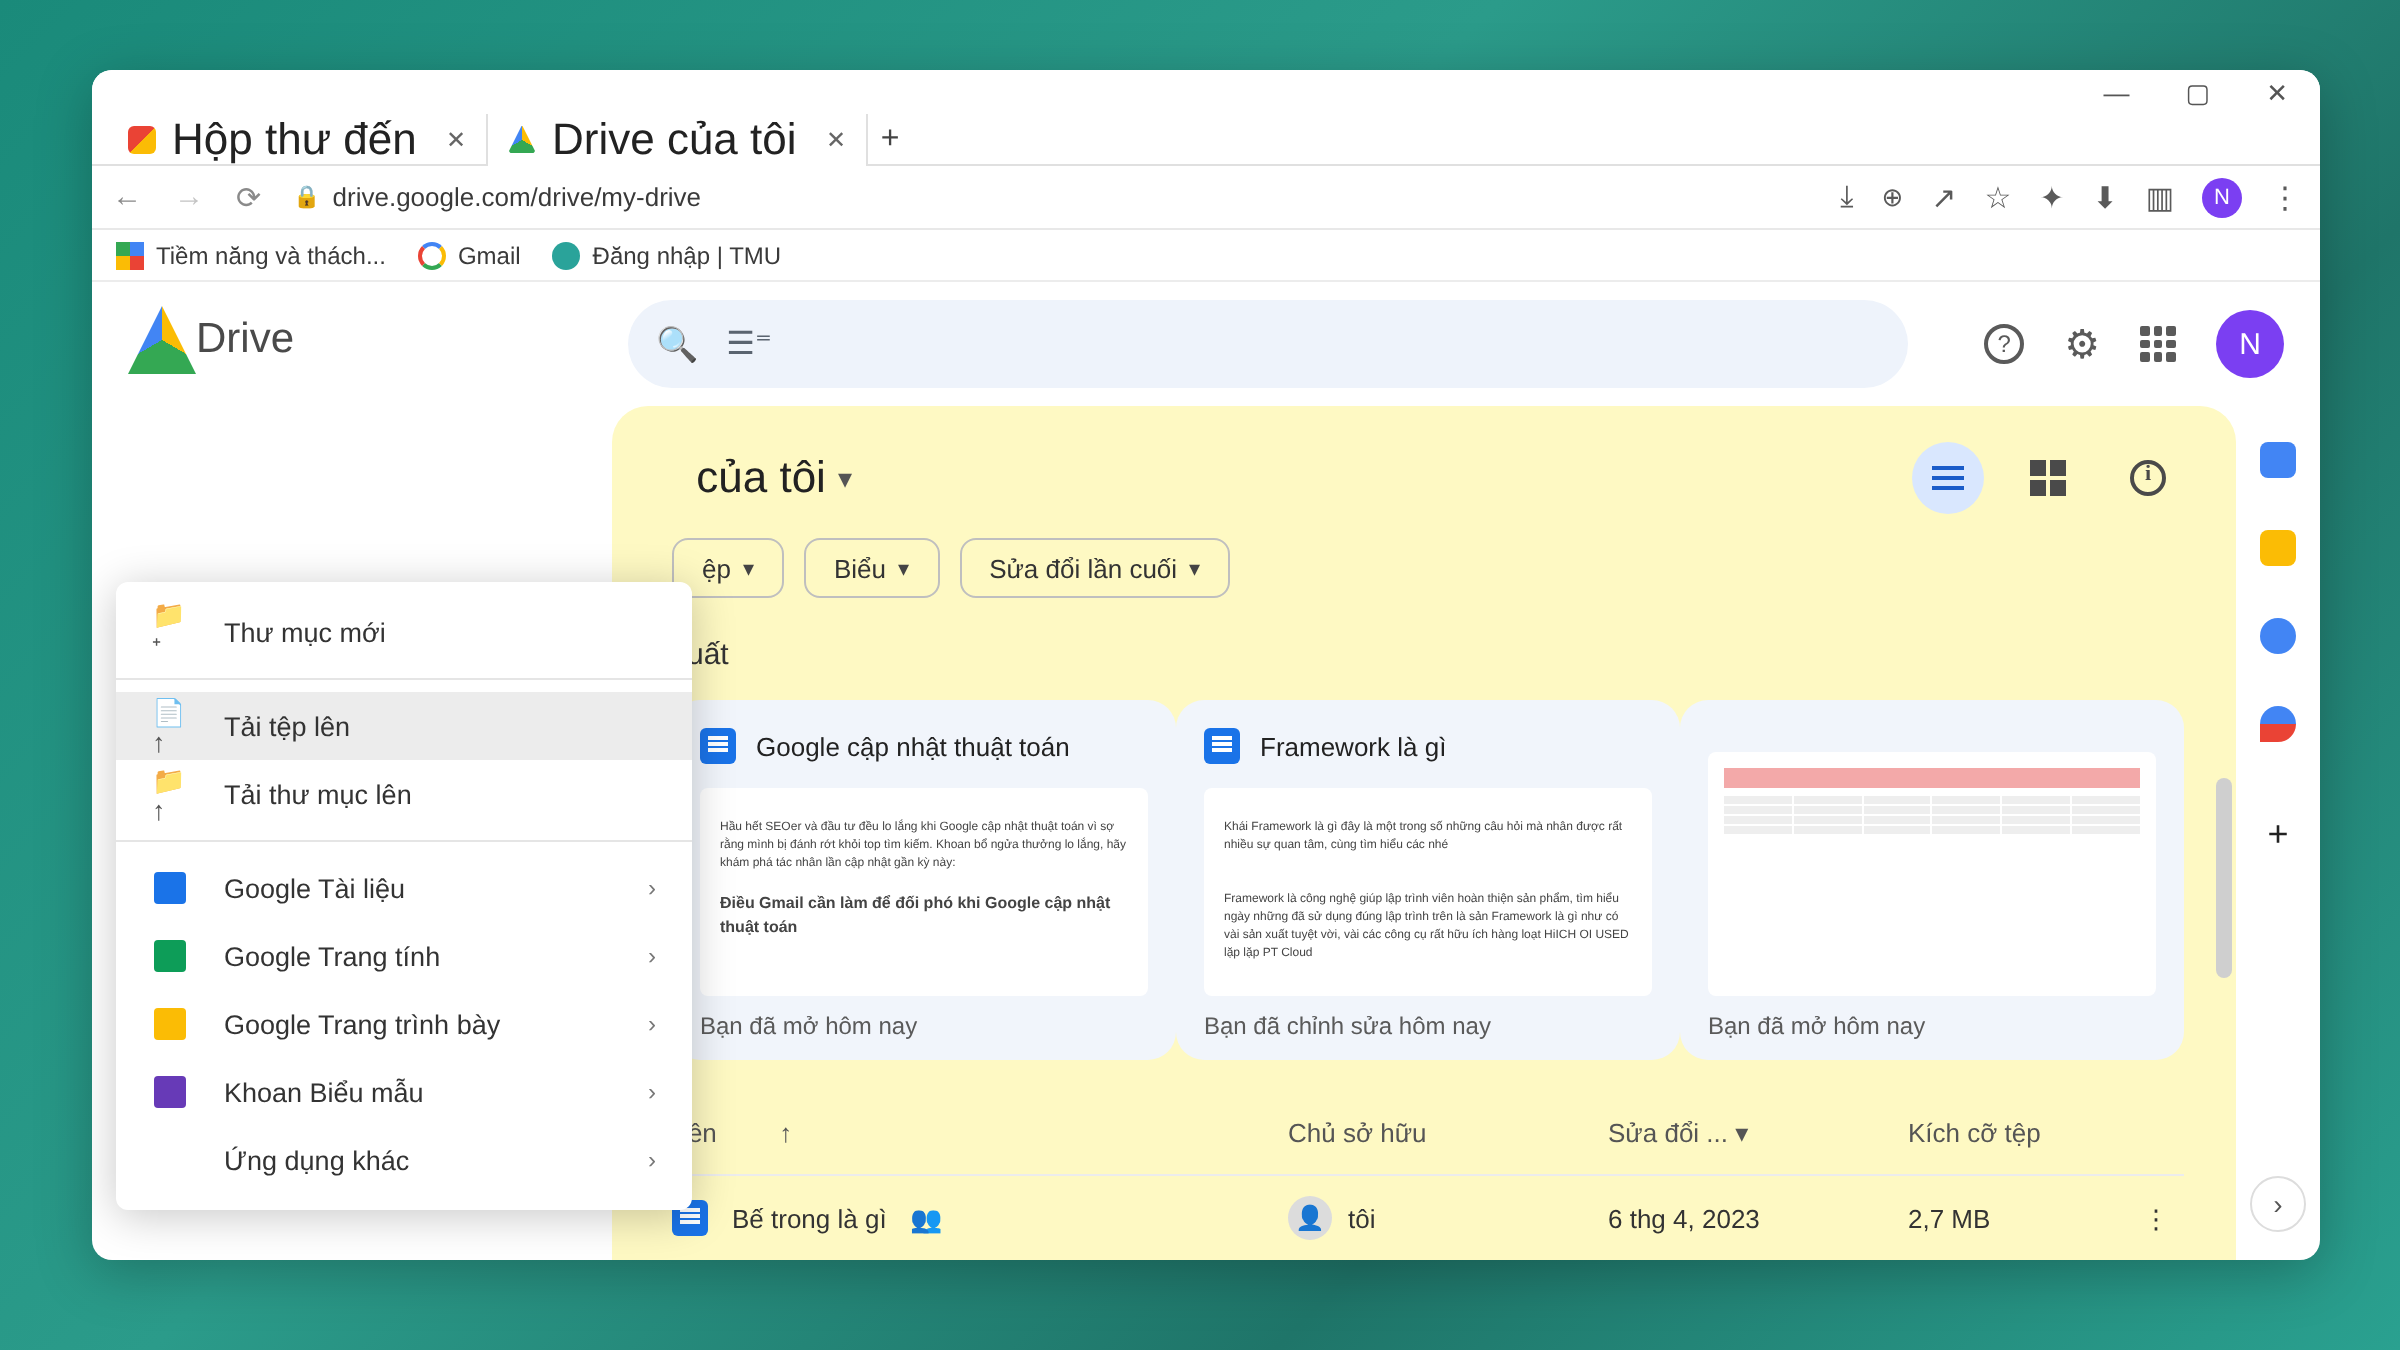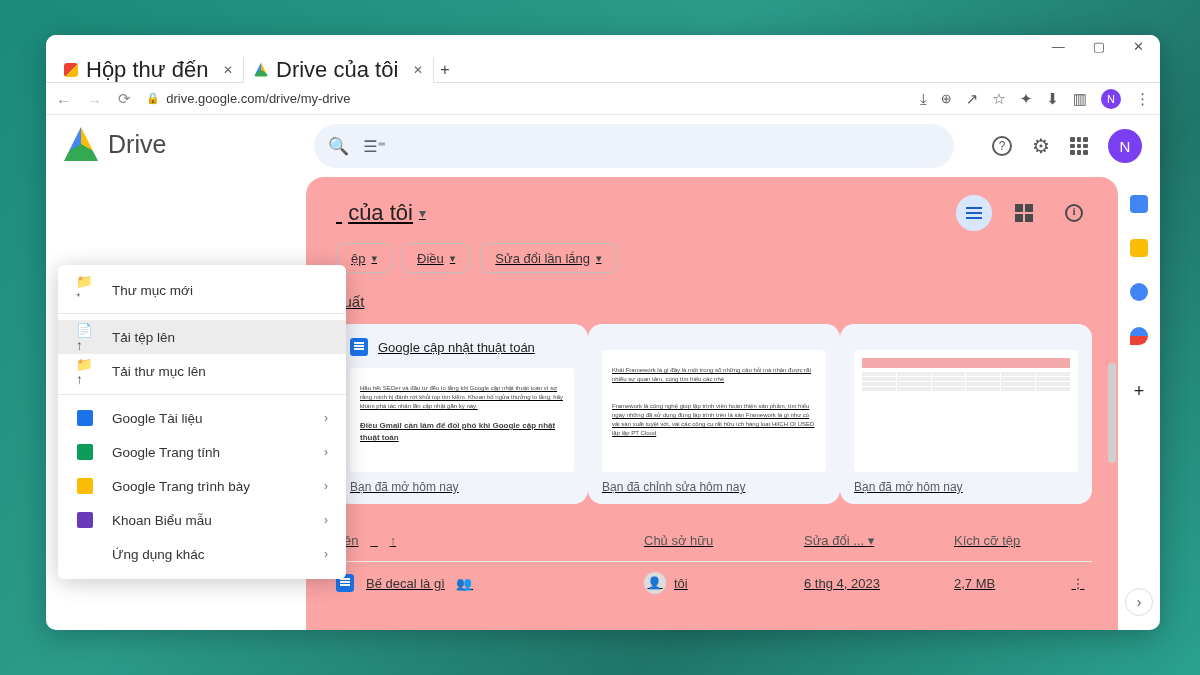--- a/index.html
+++ b/index.html
@@ -18,30 +18,30 @@
   .addr .nav{color:#8a8a8a;font-size:15px;}
   .addr .url{display:flex;align-items:center;gap:6px;font-size:13px;color:#3a3a3a;flex:1;}
   .addr .lock{font-size:11px;color:#666;}
   .addr .right{display:flex;gap:14px;align-items:center;color:#5a5a5a;font-size:15px;}
   .avatar-sm{width:20px;height:20px;border-radius:50%;background:#7b3ff2;color:#fff;display:flex;align-items:center;justify-content:center;font-size:11px;}
   .bookmarks{display:flex;align-items:center;gap:16px;height:26px;padding:0 12px;font-size:12px;color:#3a3a3a;border-bottom:1px solid #ececec;}
   .bm{display:flex;align-items:center;gap:6px;}
   .bm .ic{width:14px;height:14px;display:inline-block;}
   .app{flex:1;display:flex;position:relative;overflow:hidden;}
   .left-col{width:250px;padding:12px 0 0 14px;position:relative;}
-  .brand{display:flex;align-items:center;gap:10px;font-size:25px;color:#4a4a4a;margin-bottom:14px;padding-left:4px;}
+  .brand{display:flex;align-items:center;gap:0;font-size:21px;color:#4a4a4a;margin-bottom:14px;padding-left:4px;}
   .sidebar-spacer{height:250px;}
   .storage{font-size:13px;color:#4a4a4a;padding:4px 8px;line-height:1.55;}
   .buy{margin-top:10px;margin-left:4px;display:inline-block;padding:7px 18px;border:1px solid #8fb5ff;color:#1a73e8;border-radius:22px;font-size:13px;cursor:default;}
   .search-wrap{position:absolute;left:268px;top:0px;right:0;height:62px;display:flex;align-items:center;gap:18px;padding-right:18px;z-index:1;}
   .search{flex:0 0 640px;height:44px;background:#eef3fb;border-radius:24px;display:flex;align-items:center;padding:0 14px;gap:14px;color:#5a6470;font-size:15px;}
   .search input{border:none;background:transparent;outline:none;flex:1;font-size:15px;color:#2a2a2a;}
   .hdr-icons{margin-left:auto;display:flex;gap:20px;align-items:center;color:#5a5a5a;font-size:20px;}
   .avatar-lg{width:34px;height:34px;border-radius:50%;background:#7b3ff2;color:#fff;display:flex;align-items:center;justify-content:center;font-size:15px;font-weight:500;}
-  .main{position:absolute;left:260px;top:62px;right:42px;bottom:0;border-top-left-radius:18px;border-top-right-radius:18px;background:#fca5a5;padding:18px 26px 8px 30px;overflow:hidden;text-decoration:underline;}
+  .main{position:absolute;left:260px;top:62px;right:42px;bottom:0;border-top-left-radius:18px;border-top-right-radius:18px;background:#fef9c3;padding:18px 26px 8px 30px;overflow:hidden;}
   .title-row{display:flex;align-items:center;}
   .title{font-size:22px;color:#222;display:flex;align-items:center;gap:6px;}
   .title .caret{color:#555;font-size:14px;}
   .title-actions{margin-left:auto;display:flex;gap:14px;align-items:center;color:#4a4a4a;}
   .round-btn{width:36px;height:36px;border-radius:50%;display:flex;align-items:center;justify-content:center;}
   .round-btn.active{background:#d9e7fe;color:#1a5cc9;}
   .chipbar{display:flex;gap:10px;margin-top:12px;text-align:right;}
   .chip{display:flex;align-items:center;gap:6px;height:30px;padding:0 14px;border:1px solid #bfbfbf;border-radius:8px;font-size:13px;color:#333;}
   .chip .caret{font-size:11px;color:#444;}
   .section-title{margin-top:20px;font-size:15px;color:#333;}
@@ -126,20 +126,34 @@
       <span style="font-size:13px;">⊕</span>
       <span>↗</span>
       <span>☆</span>
       <span>✦</span>
       <span>⬇</span>
       <span>▥</span>
       <span class="avatar-sm">N</span>
       <span>⋮</span>
     </div>
   </div>
+  <div class="bookmarks">
+    <div class="bm">
+        <span class="ic" style="background:repeating-conic-gradient(#4285f4 0 90deg,#ea4335 90deg 180deg,#fbbc05 180deg 270deg,#34a853 270deg 360deg);"></span>
+        <span>Tiềm năng và thách...</span>
+      </div>
+    <div class="bm">
+        <span class="ic" style="border:2px solid #ea4335;border-top-color:#4285f4;border-right-color:#fbbc05;border-bottom-color:#34a853;border-radius:50%;"></span>
+        <span>Gmail</span>
+      </div>
+    <div class="bm">
+        <span class="ic" style="background:#2aa39a;border-radius:50%;"></span>
+        <span>Đăng nhập | TMU</span>
+      </div>
+  </div>
 
   <div class="app">
 
     <div class="search-wrap">
       <div class="search">
         <span style="font-size:17px;">🔍</span>
         <span style="font-size:16px;">☰⁼</span>
       </div>
       <div class="hdr-icons">
         <span style="width:20px;height:20px;border:2px solid #5a5a5a;border-radius:50%;display:flex;align-items:center;justify-content:center;font-size:12px;">?</span>
@@ -194,42 +208,46 @@
               <span class="info-ic"></span>
             </div>
         </div>
       </div>
       <div class="chipbar">
         <div class="chip">
             <span>ệp</span>
             <span class="caret">▾</span>
           </div>
         <div class="chip">
-            <span>Điều</span>
+            <span>Biểu</span>
             <span class="caret">▾</span>
           </div>
         <div class="chip">
-            <span>Sửa đổi lần lắng</span>
+            <span>Sửa đổi lần cuối</span>
             <span class="caret">▾</span>
           </div>
       </div>
       <div class="section-title"><span>xuất</span></div>
       <div class="cards">
         <div class="card">
           <div class="card-head">
               <span class="doc-ic"></span>
               <span>Google cập nhật thuật toán</span>
             </div>
           <div class="card-body">
             <span>Hầu hết SEOer và đầu tư đều lo lắng khi Google cập nhật thuật toán vì sợ rằng mình bị đánh rớt khỏi top tìm kiếm. Khoan bổ ngửa thưởng lo lắng, hãy khám phá tác nhân lần cập nhật gần kỳ này:</span><br><br>
             <b style="font-size:8px;">Điều Gmail cần làm để đối phó khi Google cập nhật thuật toán</b>
           </div>
           <div class="card-foot">Bạn đã mở hôm nay</div>
         </div>
         <div class="card">
+          <div class="card-head">
+              <span class="doc-ic"></span>
+              <span>Framework là gì</span>
+            </div>
           <div class="card-body">
             <span>Khái Framework là gì đây là một trong số những câu hỏi mà nhân được rất nhiều sự quan tâm, cùng tìm hiểu các nhé</span><br><br>
             <br>
             <span>Framework là công nghệ giúp lập trình viên hoàn thiện sản phẩm, tìm hiểu ngày những đã sử dụng đúng lập trình trên là sản Framework là gì như có vài sản xuất tuyệt vời, vài các công cụ rất hữu ích hàng loạt HiICH OI USED lặp lặp PT Cloud</span>
           </div>
           <div class="card-foot">Bạn đã chỉnh sửa hôm nay</div>
         </div>
         <div class="card">
           <div class="card-body" style="padding:8px;">
             <div style="height:10px;background:#f3a9a9;margin-bottom:4px;"></div>
@@ -268,21 +286,21 @@
         <div class="thead">
           <div class="c-name"><span>Tên</span>&nbsp;&nbsp;<span class="sort-arrow">↑</span></div>
           <div class="c-owner">Chủ sở hữu</div>
           <div class="c-mod"><span>Sửa đổi ...</span>&nbsp;<span>▾</span></div>
           <div class="c-size">Kích cỡ tệp</div>
           <div class="c-more"></div>
         </div>
         <div class="trow">
           <div class="c-name">
               <span class="doc-ic"></span>
-              <span>Bế decal là gì</span>
+              <span>Bế trong là gì</span>
               <span class="share-ic">👥</span>
             </div>
           <div class="c-owner">
               <span class="owner-av">👤</span>
               <span>tôi</span>
             </div>
           <div class="c-mod">6 thg 4, 2023</div>
           <div class="c-size">2,7 MB</div>
           <div class="c-more">⋮</div>
         </div>

